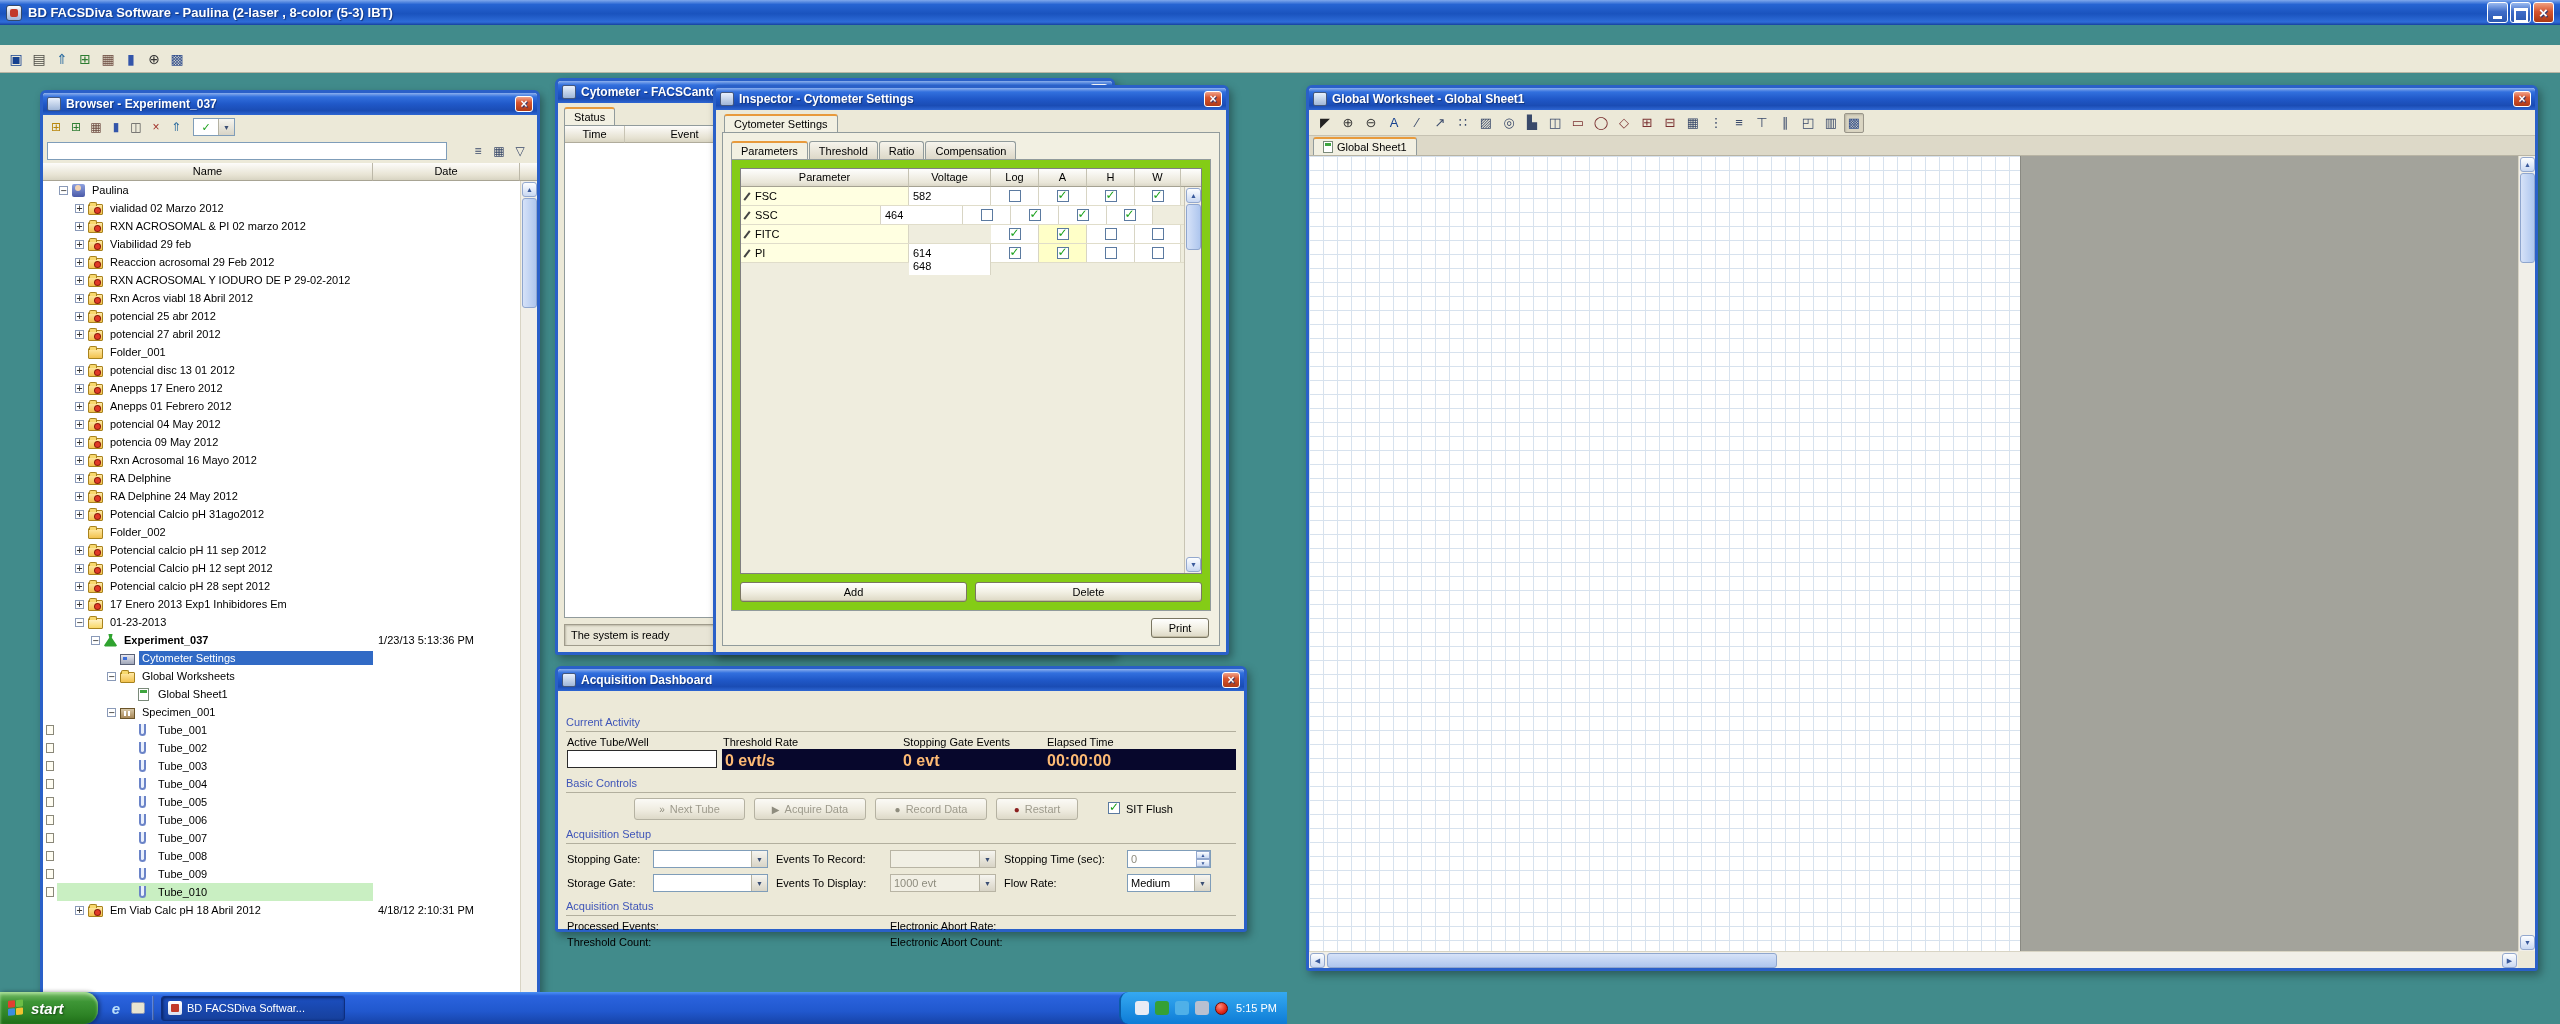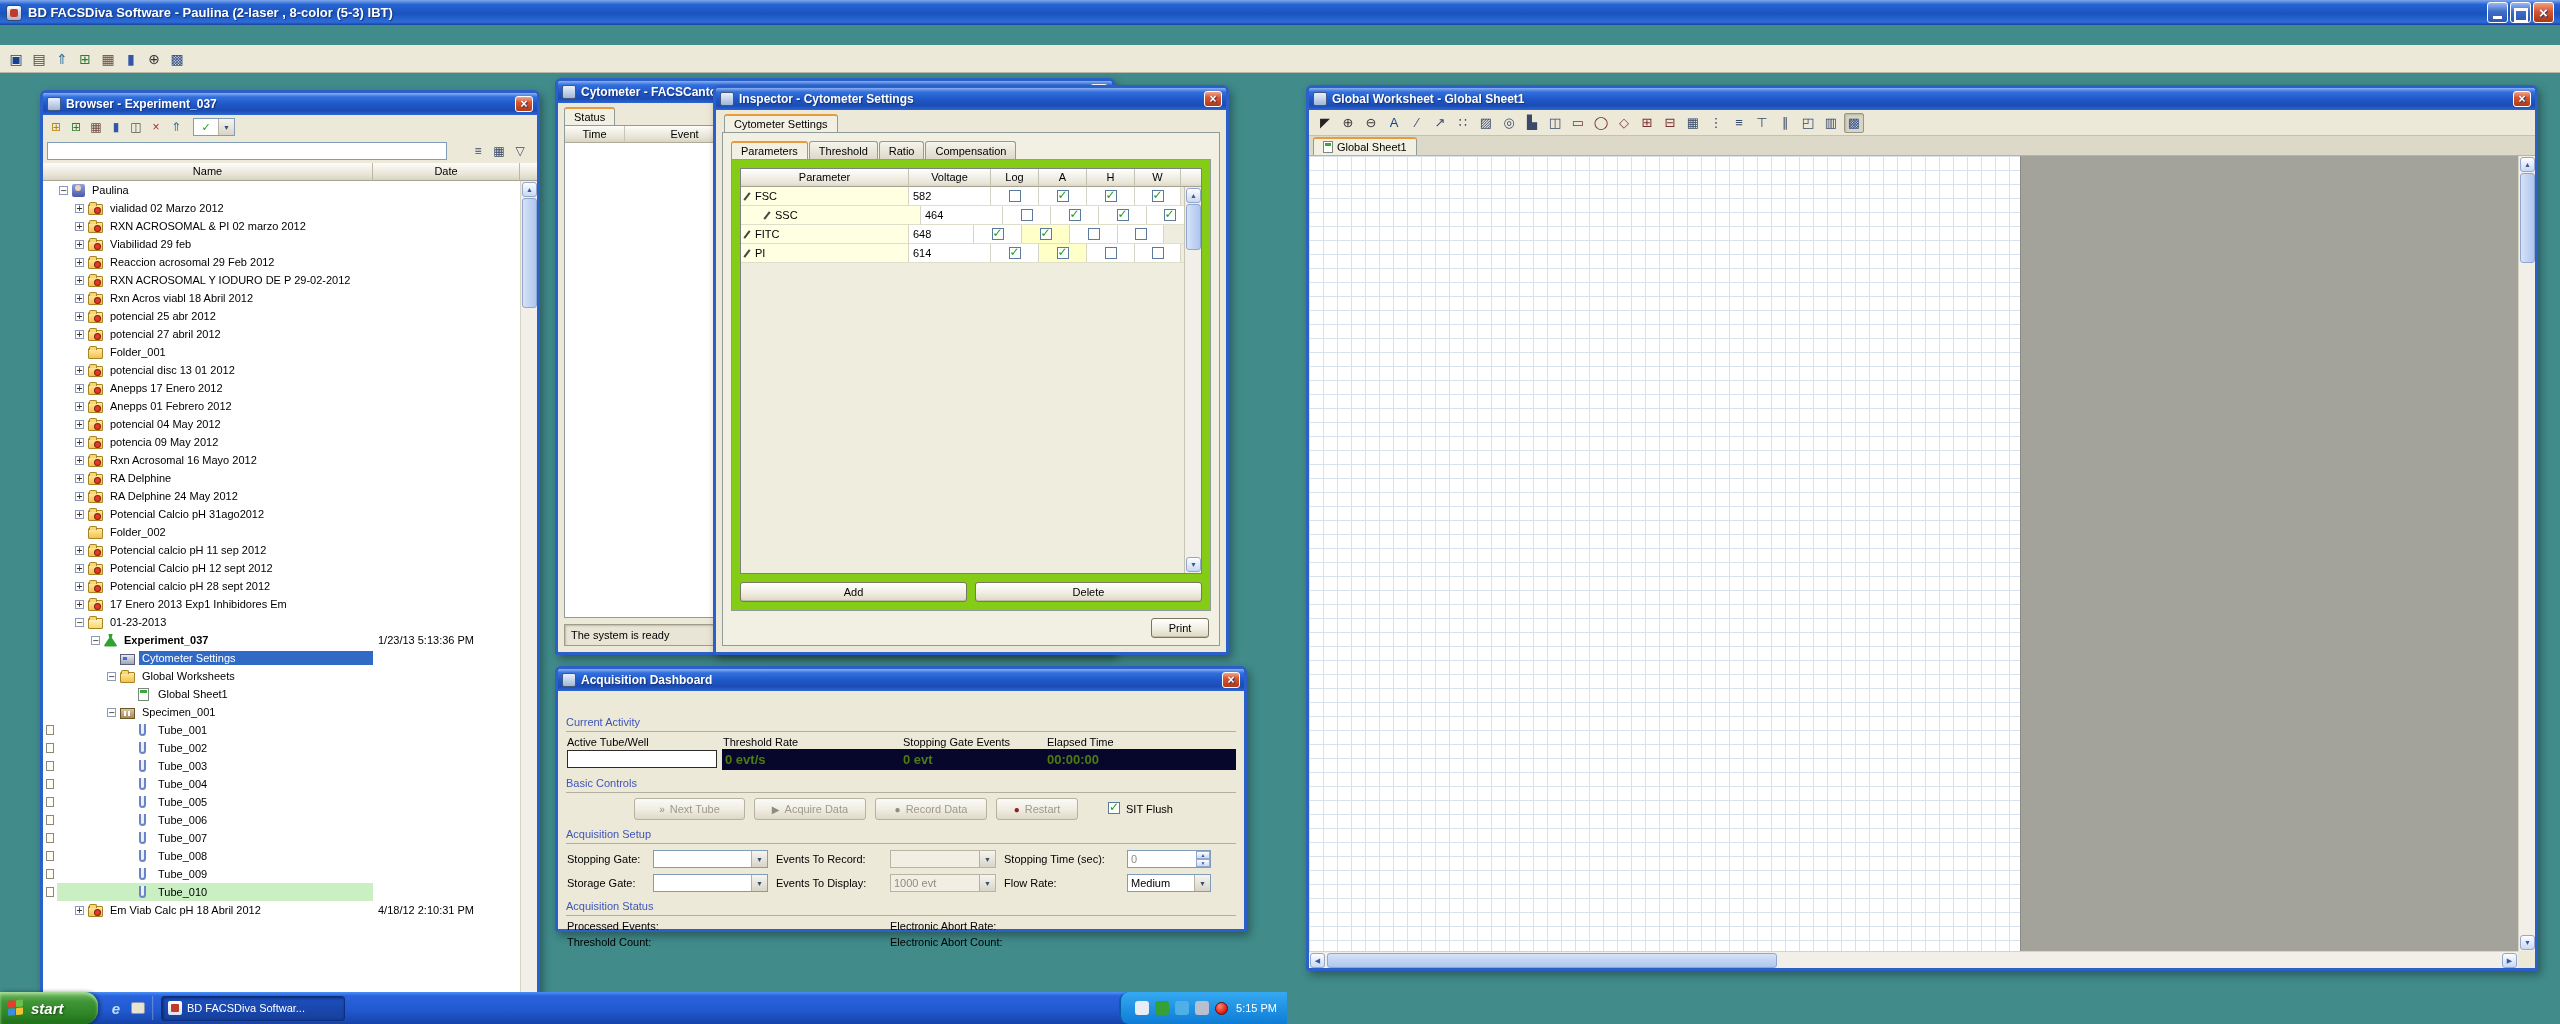--- a/index.html
+++ b/index.html
@@ -121,21 +121,21 @@
 .addrow{position:absolute;left:8px;right:8px;bottom:8px;height:20px;display:flex;gap:8px}
 .addrow .xbtn{flex:1}
 .printbtn{position:absolute;right:10px;bottom:7px;width:58px;height:20px}
 
 
 .dbody{position:relative;font-size:11px}
 .dsec{position:absolute;left:8px;right:8px;color:#3F55B8;border-bottom:1px solid #B2AF9E;padding-bottom:2px;height:16px}
 .dlbl{position:absolute;white-space:nowrap}
 .atw{position:absolute;left:9px;top:37px;width:150px;height:18px;background:#fff;border:1px solid #2a2a2a}
 .dstrip{position:absolute;left:164px;right:8px;top:36px;height:21px;background:#07072C}
-.dsv{position:absolute;top:3px;color:#4d7c0f;font-weight:bold;font-size:13px;white-space:nowrap}
+.dsv{position:absolute;top:3px;color:#fdba74;font-weight:bold;font-size:16px;white-space:nowrap}
 .dbtnrow{position:absolute;left:0;top:85px;height:22px;width:100%}
 .dbtn{position:absolute;top:0;height:22px;border:1px solid #B5B2A2;border-radius:3px;background:linear-gradient(#FBFAF6,#EFECE0 55%,#DDD9C8);color:#9D9A8C;display:flex;align-items:center;justify-content:center;gap:5px}
 .dbtn .bi{font-size:10px}
 .cb{width:12px;height:12px;border:1px solid #5B7AA0;background:#fff;position:relative;flex:none}
 .cb.on::after{content:"✓";position:absolute;left:0;top:-3px;color:#18A018;font-weight:bold;font-size:12px}
 .sitcb{position:absolute;left:550px;top:4px}
 .sitlbl{position:absolute;left:568px;top:5px}
 .combo{position:absolute;height:18px;border:1px solid #7F9DB9;background:#fff;display:flex;align-items:center}
 .combo.dis{background:#F1EFE4;border-color:#B8B4A4;color:#8E8C7E}
 .cval{flex:1;padding-left:3px;white-space:nowrap;overflow:hidden}
@@ -751,21 +751,21 @@
                     <span class="cb on"></span>
                   </span>
                   <span class="td ccell" style="width: 48px;">
                     <span class="cb on"></span>
                   </span>
                   <span class="td ccell" style="width: 46px;">
                     <span class="cb on"></span>
                   </span>
                 </div>
                 <div class="irow">
-                  <span class="td pcell" style="width: 180px; padding-left: 20px;">
+                  <span class="td pcell" style="width: 140px;">
                     <span class="pen"></span>
                     <span>SSC</span>
                   </span>
                   <span class="td vcell" style="width: 82px;">464</span>
                   <span class="td ccell" style="width: 48px;">
                     <span class="cb"></span>
                   </span>
                   <span class="td ccell" style="width: 48px;">
                     <span class="cb on"></span>
                   </span>
@@ -774,21 +774,21 @@
                   </span>
                   <span class="td ccell" style="width: 46px;">
                     <span class="cb on"></span>
                   </span>
                 </div>
                 <div class="irow">
                   <span class="td pcell" style="width: 168px;">
                     <span class="pen"></span>
                     <span>FITC</span>
                   </span>
-                  <span class="td vcell" style="width: 65px;">648</span>
+                  <span class="td vcell" style="width: 82px; margin-top: 32px;">648</span>
                   <span class="td ccell" style="width: 48px;">
                     <span class="cb on"></span>
                   </span>
                   <span class="td ccell ahl" style="width: 48px;">
                     <span class="cb on"></span>
                   </span>
                   <span class="td ccell" style="width: 48px;">
                     <span class="cb"></span>
                   </span>
                   <span class="td ccell" style="width: 46px;">

